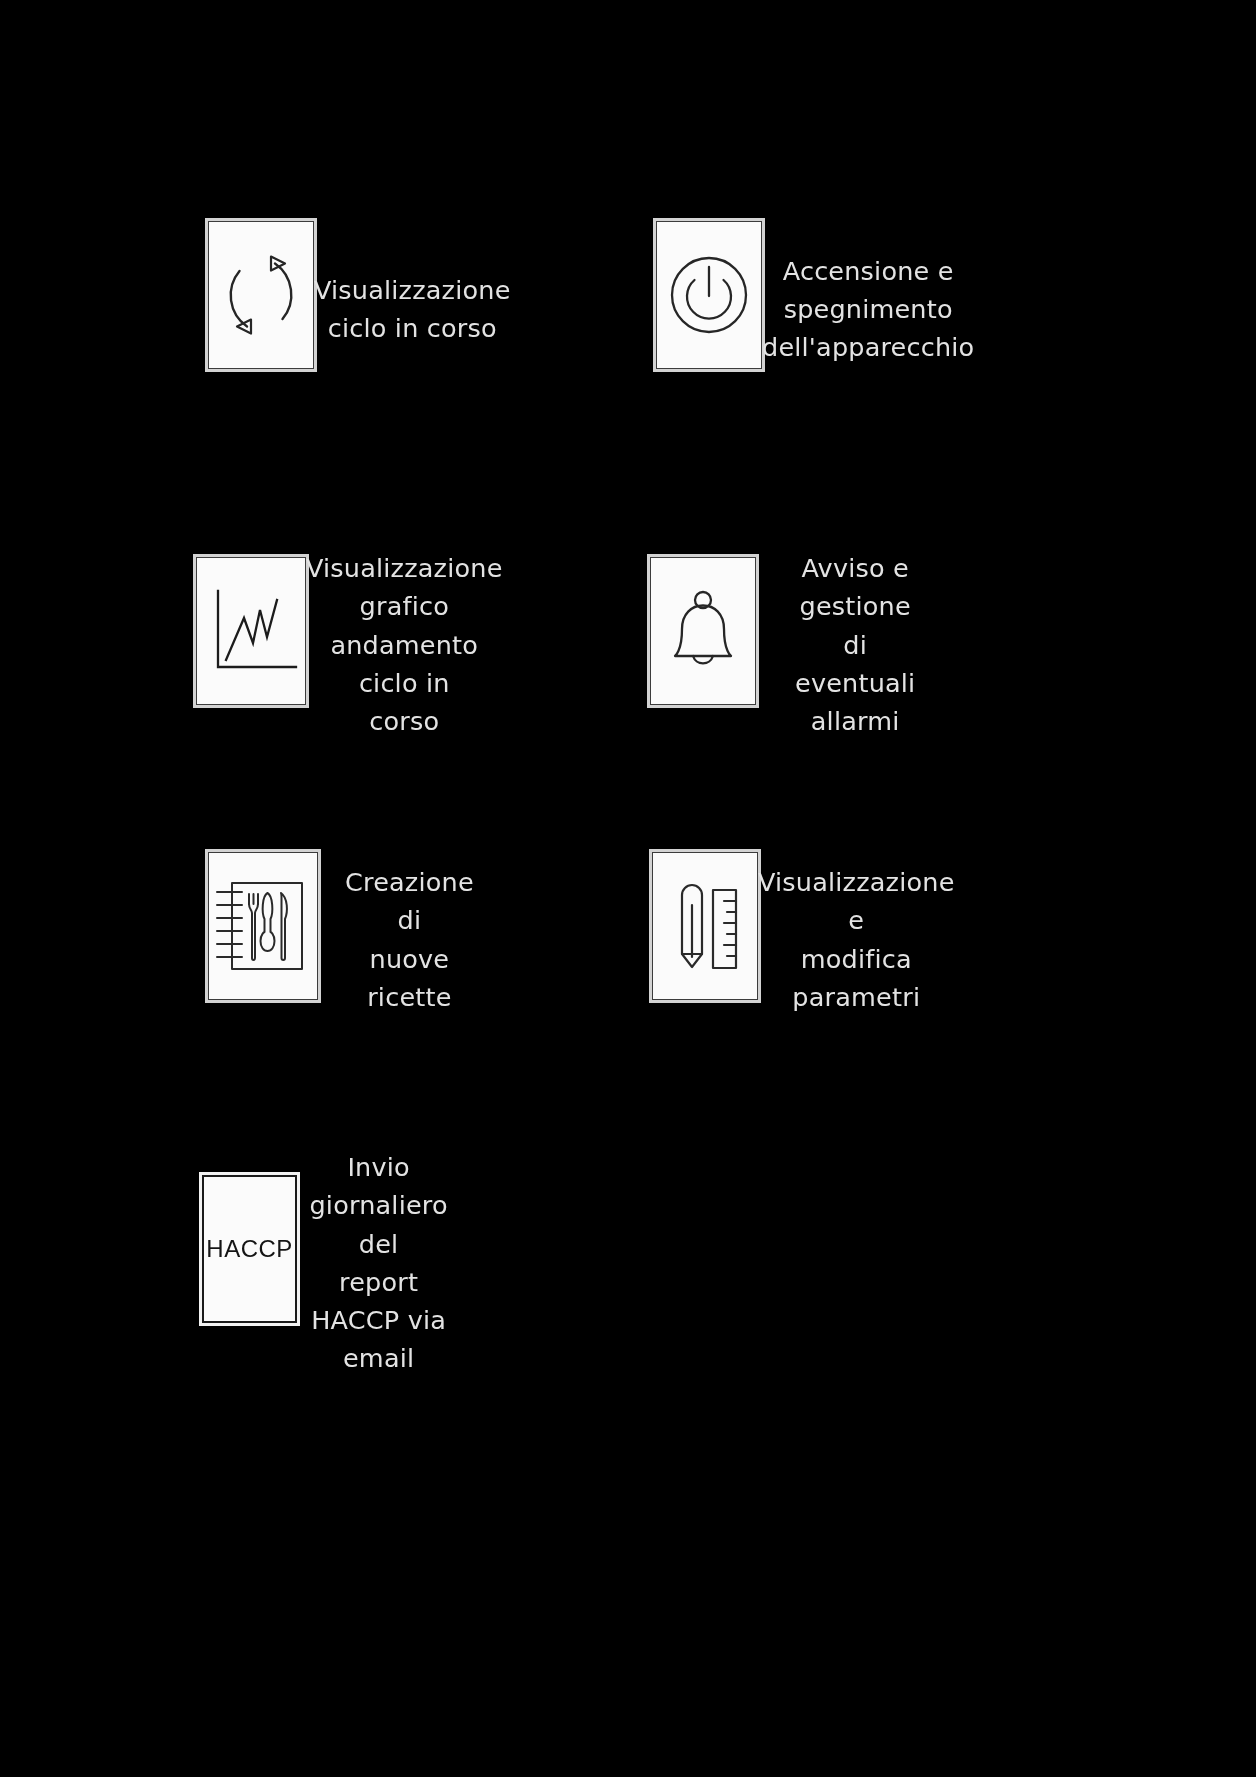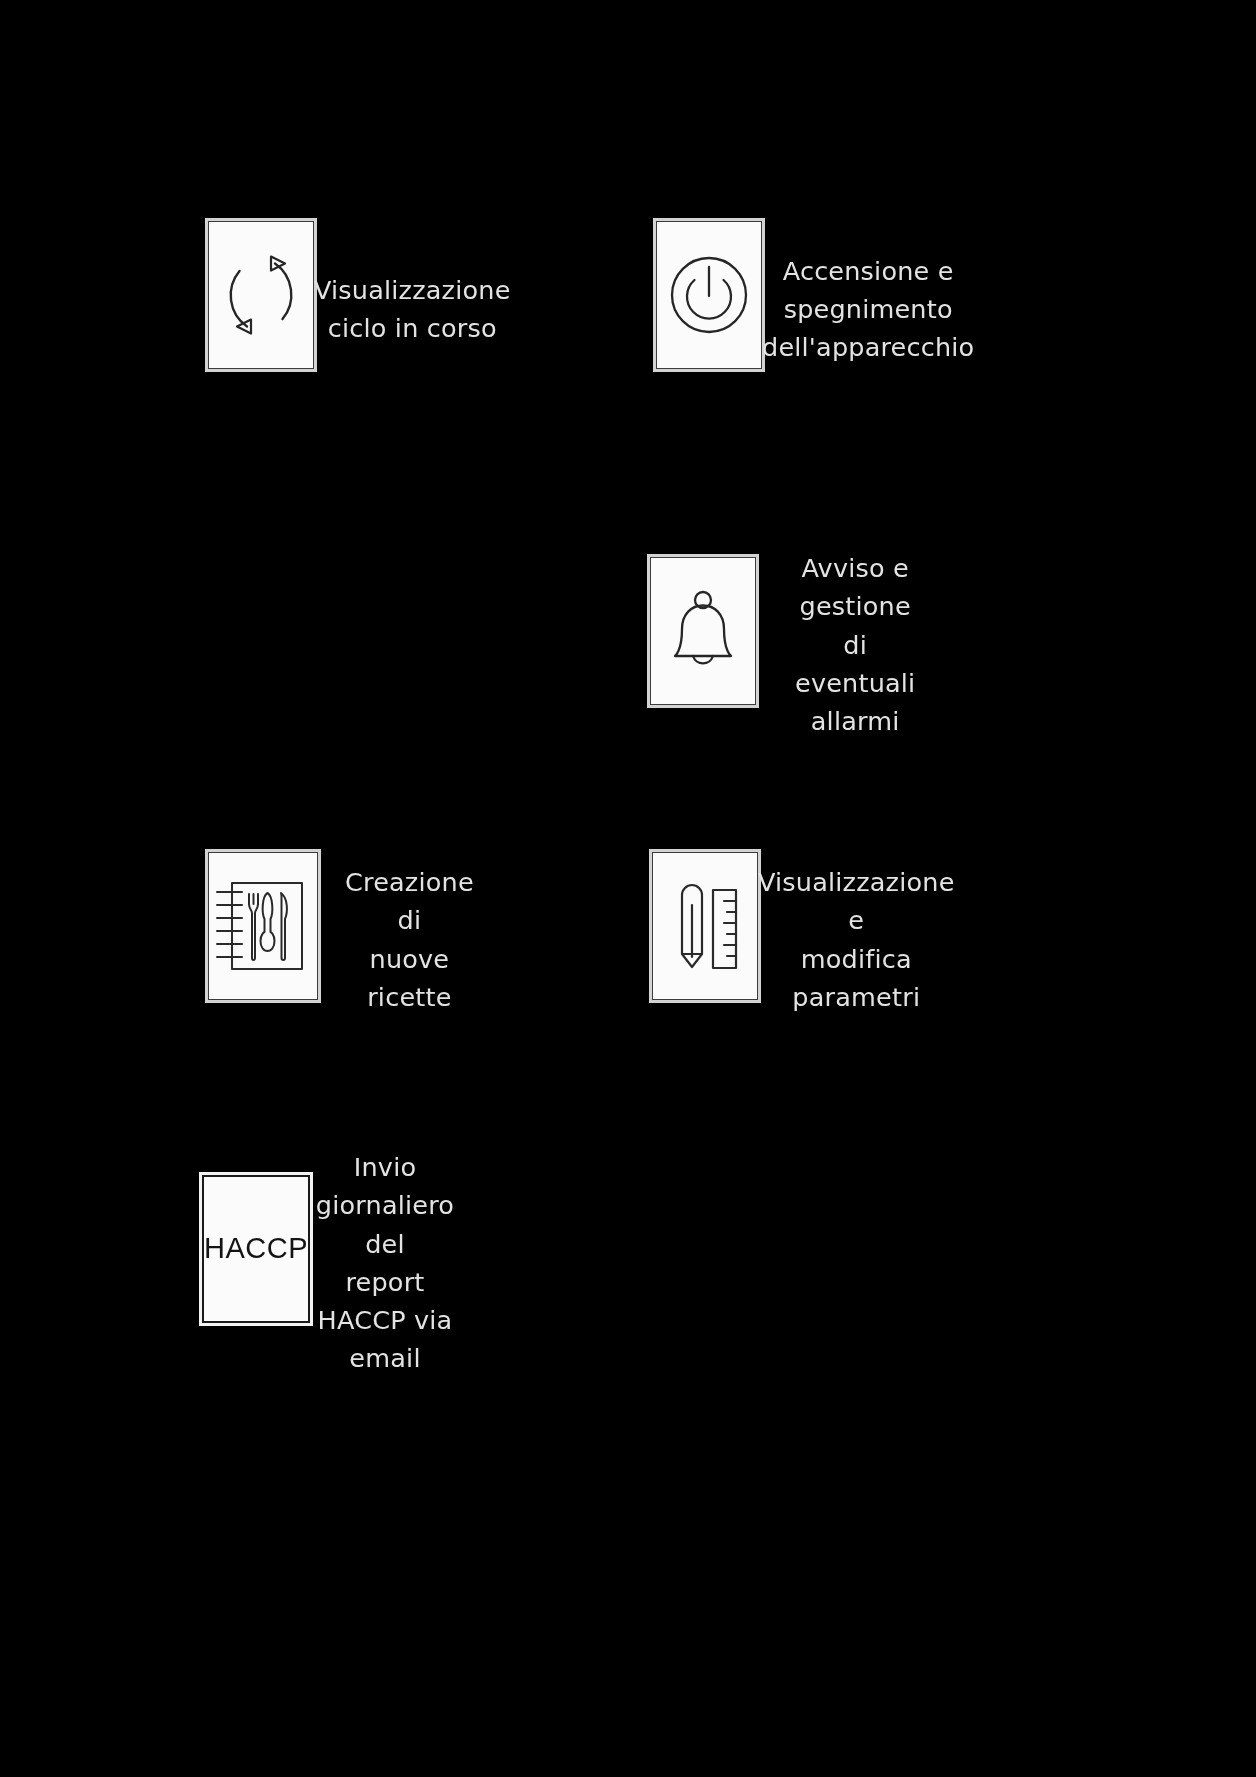--- a/index.html
+++ b/index.html
@@ -45,21 +45,21 @@
   }
   .icon-tile.flat {
     box-shadow: 0 0 0 3px #f2f2f2;
     border: 2px solid #1a1a1a;
   }
   .icon-tile svg {
     display: block;
   }
   .haccp-text {
     font-family: "Liberation Sans", "DejaVu Sans", sans-serif;
-    font-size: 29px;
+    font-size: 24px;
     letter-spacing: 0.5px;
     color: #141414;
     font-weight: 400;
   }
 
   
   .caption {
     margin-top: 28px;
     color: #e3e3e3;
     font-size: 25.5px;
@@ -115,20 +115,35 @@
           <path d="M 37.5 37 A 22 22 0 1 0 66.5 37" fill="none" stroke="#262626" stroke-width="2.3" stroke-linecap="round"></path>
           <line x1="52" y1="24" x2="52" y2="53" stroke="#262626" stroke-width="2.3" stroke-linecap="round"></line>
         </svg>
       </span>
     </div>
     <div class="caption">Accensione e
 spegnimento
 dell'apparecchio</div>
   </div>
 
+  <div class="feature-card" id="card-2">
+    <div class="icon-tile">
+      <span>
+        <svg width="108" height="104" viewBox="0 0 108 104">
+          <g fill="none" stroke="#1c1c1c" stroke-width="2.3" stroke-linecap="square">
+            <polyline points="21,12 21,88 99,88"></polyline>
+            <polyline points="29,81 47,39 56,64 63,31 70,58 80,21"></polyline>
+          </g>
+        </svg>
+      </span>
+    </div>
+    <div class="caption">Visualizzazione grafico
+andamento ciclo in
+corso</div>
+  </div>
 
   <div class="feature-card" id="card-3">
     <div class="icon-tile">
       <span>
         <svg width="104" height="104" viewBox="0 0 104 104">
           <g fill="none" stroke="#262626" stroke-width="2.3" stroke-linejoin="round" stroke-linecap="round">
             <circle cx="52" cy="21" r="8"></circle>
             <path d="M 24 77 C 24 77 31 72 31 50 C 31 35 40.5 26.5 52 26.5 C 63.5 26.5 73 35 73 50 C 73 72 80 77 80 77 Z"></path>
             <path d="M 42 77 A 10.5 10.5 0 0 0 62 77"></path>
           </g>

